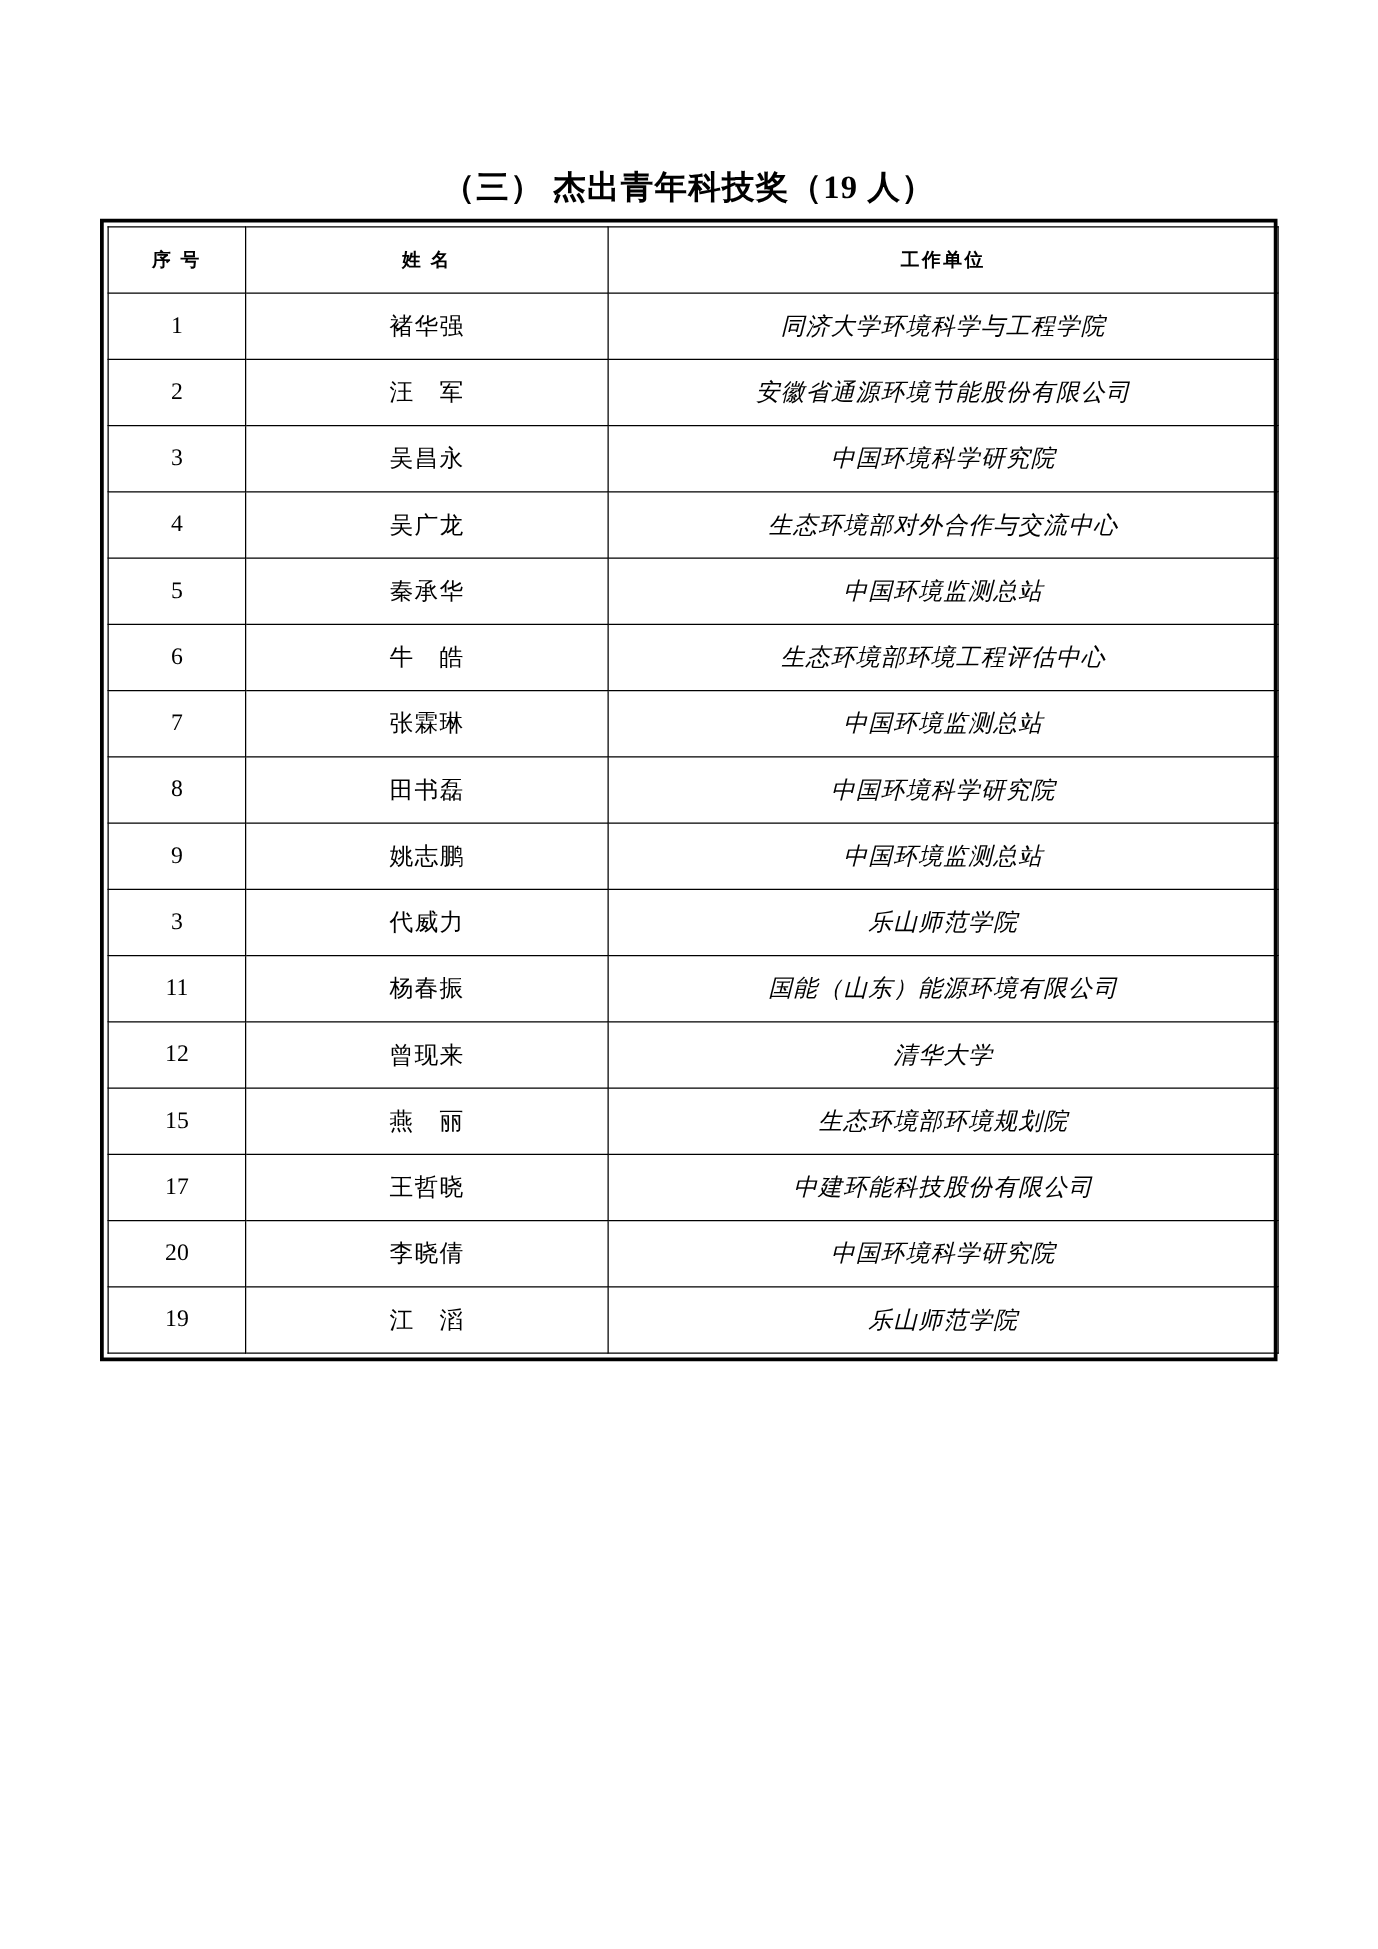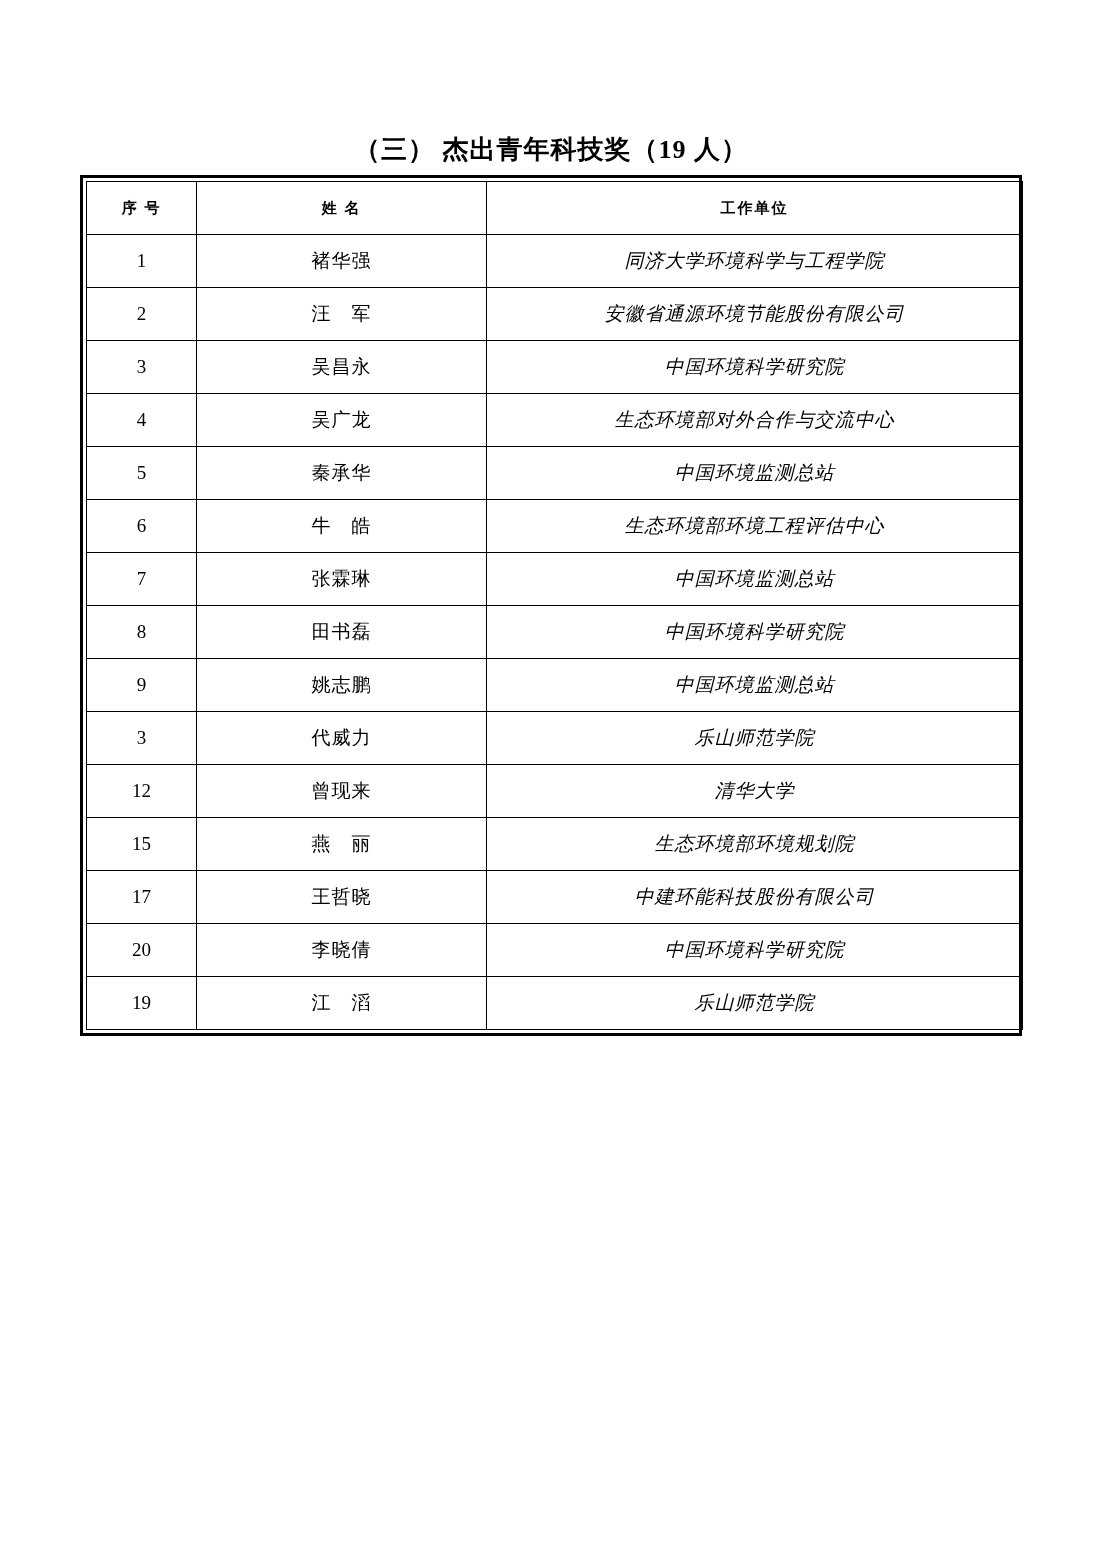--- a/index.html
+++ b/index.html
@@ -134,20 +134,25 @@
           <td class="cell-no">9</td>
           <td class="cell-name">姚志鹏</td>
           <td class="cell-org">中国环境监测总站</td>
         </tr>
         <tr>
           <td class="cell-no">3</td>
           <td class="cell-name">代威力</td>
           <td class="cell-org">乐山师范学院</td>
         </tr>
         <tr>
+          <td class="cell-no">11</td>
+          <td class="cell-name">杨春振</td>
+          <td class="cell-org">国能（山东）能源环境有限公司</td>
+        </tr>
+        <tr>
           <td class="cell-no">12</td>
           <td class="cell-name">曾现来</td>
           <td class="cell-org">清华大学</td>
         </tr>
         <tr>
           <td class="cell-no">15</td>
           <td class="cell-name">燕　丽</td>
           <td class="cell-org">生态环境部环境规划院</td>
         </tr>
         <tr>

